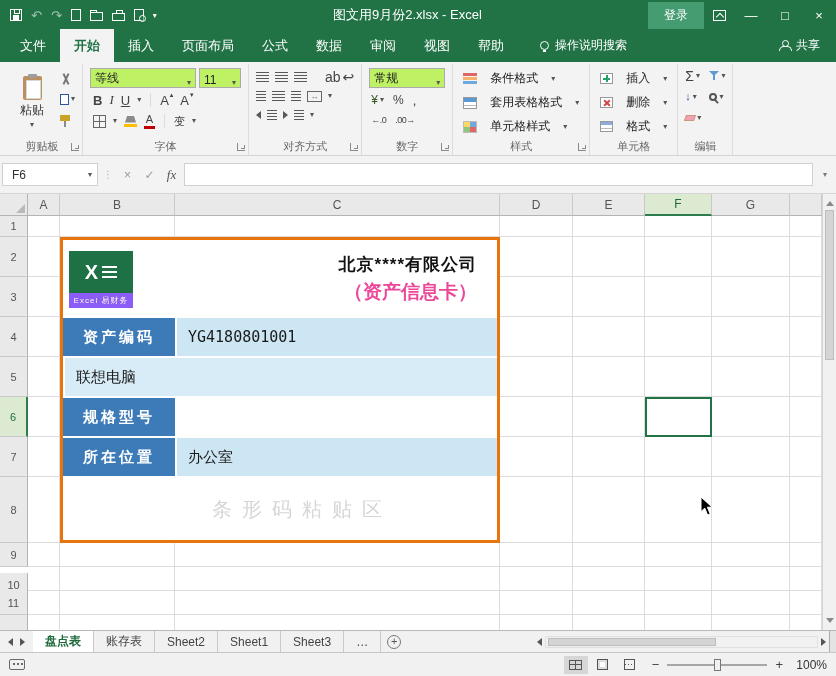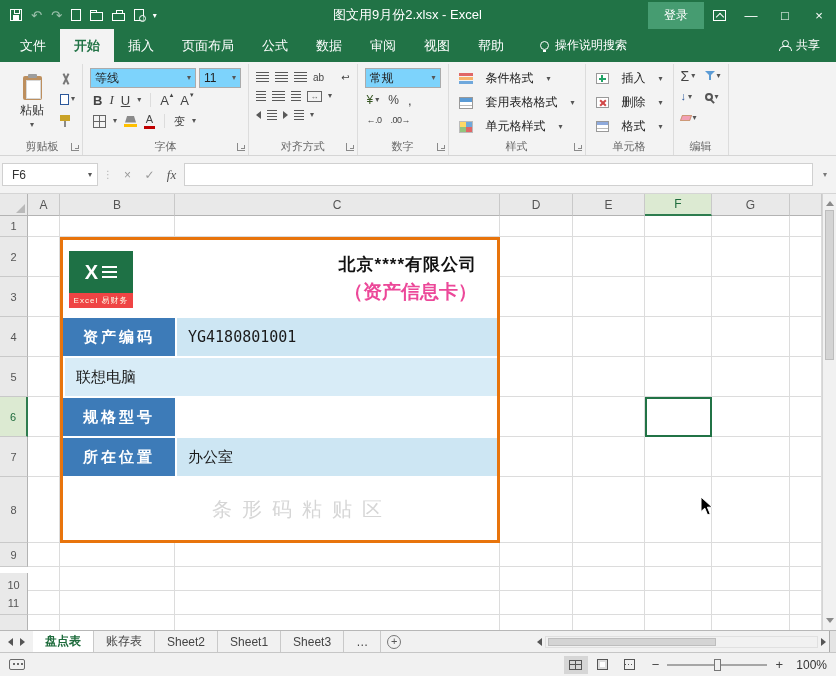--- a/index.html
+++ b/index.html
@@ -62,21 +62,21 @@
   .cut-icon::before,.cut-icon::after { content:""; position:absolute; left:5px; top:0; width:2px; height:12px; background:#777; }
   .cut-icon::before { transform:rotate(25deg); }
   .cut-icon::after { transform:rotate(-25deg); }
   .copy-icon { width:9px; height:11px; border:1px solid #2b579a; background:#fff; position:relative; }
   .copy-icon::before { content:""; position:absolute; left:1px; top:-4px; width:9px; height:11px; border:1px solid #2b579a; z-index:-1; }
   .brush-icon { width:10px; height:6px; background:#c9a227; position:relative; margin-top:-2px; }
   .brush-icon::after { content:""; position:absolute; left:4px; top:6px; width:2px; height:6px; background:#8a8a8a; }
 
   .font-rows { display:flex; flex-direction:column; gap:3px; padding-top:2px; }
   .combo-row { display:flex; gap:3px; }
-  .combo { height:20px; background:#7dd3fc; border:1px solid #ababab; display:flex; align-items:center; padding:0 4px; font-size:12px; color:#222; }
+  .combo { height:20px; background:#bef264; border:1px solid #ababab; display:flex; align-items:flex-end; padding:0 4px; font-size:12px; color:#222; }
   .combo .caret { margin-left:auto; padding-left:4px; }
   .fmt-row { display:flex; align-items:center; gap:7px; padding-left:3px; height:18px; }
   .b-btn { font-weight:bold; font-size:13px; color:#444; }
   .i-btn { font-style:italic; font-family:"Liberation Serif","DejaVu Serif",serif; font-size:13px; color:#444; }
   .u-btn { text-decoration:underline; font-size:13px; color:#444; }
   .grow-shrink { display:flex; align-items:flex-start; gap:1px; font-size:13px; color:#444; }
   .grow-shrink .sup { font-size:7px; margin-top:-2px; }
   .grid-icon { width:13px; height:13px; border:1px solid #666;
     background-image:linear-gradient(#666,#666),linear-gradient(#666,#666);
     background-size:1px 100%,100% 1px; background-position:center,center; background-repeat:no-repeat; }
@@ -84,21 +84,21 @@
   .bucket-icon { width:11px; height:7px; background:#8a8a8a; clip-path:polygon(20% 0,80% 0,100% 100%,0 100%); }
   .bar-yellow { width:13px; height:3px; background:#ffc000; }
   .bar-red { width:11px; height:3px; background:#c00000; }
   .a-letter { font-size:11px; color:#444; line-height:1; }
   .phonetic { font-size:11px; color:#444; }
 
   .align-col { display:flex; flex-direction:column; gap:5px; padding-top:4px; }
   .align-row { display:flex; align-items:center; gap:6px; height:14px; }
   .bars-icon { width:13px; height:10px; background:repeating-linear-gradient(to bottom,#595959 0 1px,transparent 1px 3px); }
   .bars-icon.short { width:10px; }
-  .wrap-btn { font-size:10px; color:#444; display:flex; align-items:center; gap:17px; }
+  .wrap-btn { font-size:14px; color:#444; display:flex; align-items:center; gap:2px;margin-left:12px; }
   .merge-icon { width:15px; height:11px; border:1px solid #666; display:flex; align-items:center; justify-content:center; font-size:8px; color:#666; }
   .indent-tri { width:0; height:0; border-top:4px solid transparent; border-bottom:4px solid transparent; }
   .indent-tri.left { border-right:5px solid #595959; }
   .indent-tri.right { border-left:5px solid #595959; }
 
   .num-col { display:flex; flex-direction:column; gap:4px; padding-top:2px; }
   .num-row { display:flex; align-items:center; gap:9px; padding-left:2px; height:16px; }
   .cur-btn { display:flex; align-items:center; gap:2px; font-size:12px; color:#375623; }
   .pct { font-size:12px; color:#444; }
   .comma { font-size:13px; color:#444; }
@@ -162,21 +162,21 @@
   .sel-cell { position:absolute; border:2px solid #217346; background:#fff; z-index:1; }
 
   
   .asset-card { position:absolute; left:60px; top:43px; width:440px; height:306px; border:3px solid #E8740C; background:#fff; display:flex; flex-direction:column; z-index:3; }
   .card-head { height:76px; display:flex; align-items:center; padding:5px 6px 3px; gap:4px; }
   .logo { width:64px; flex:0 0 auto; display:flex; flex-direction:column; }
   .logo-main { height:42px; background:#1e7145; display:flex; align-items:center; justify-content:center; gap:4px; }
   .logo-x { color:#fff; font-weight:bold; font-size:20px; line-height:1; }
   .logo-lines { display:flex; flex-direction:column; gap:3px; }
   .logo-lines i { display:block; width:15px; height:2px; background:#fff; }
-  .logo-banner { height:15px; background:#ef4444; color:#fdfbe8; font-size:8px; display:flex; align-items:center; justify-content:center; letter-spacing:1px; white-space:nowrap; }
+  .logo-banner { height:15px; background:#8b5cf6; color:#fdfbe8; font-size:8px; display:flex; align-items:center; justify-content:center; letter-spacing:1px; white-space:nowrap; }
   .card-titles { flex:1; text-align:right; padding-right:14px; }
   .company-name { font-size:17px; font-weight:bold; color:#111; letter-spacing:1px; }
   .card-subtitle { font-size:19px; font-weight:bold; color:#ec4899; margin-top:3px; }
   .card-row { display:flex; height:40px; border-top:2px solid #fff; flex:0 0 auto; }
   .card-label { width:112px; flex:0 0 auto; background:#3D7BB8; color:#fff; font-size:15px; font-weight:bold; display:flex; align-items:center; justify-content:center; letter-spacing:3px; }
   .card-value { flex:1; display:flex; align-items:center; padding-left:11px; font-size:15px; color:#1a1a1a; border-left:2px solid #fff; font-family:"DejaVu Sans Mono","Liberation Mono",monospace; }
   .v1 { background:#CDE6F3; } .v2 { background:#D8ECF7; } .v3 { background:#BFDDEE; } .v4 { background:#CDE6F3; }
   .barcode-area { flex:1; border-top:2px solid #fff; display:flex; align-items:center; justify-content:center; color:#D6D6D6; font-size:20px; letter-spacing:10px;margin-left:44px; }
 
   .cursor { position:absolute; left:700px; top:302px; z-index:6; }

